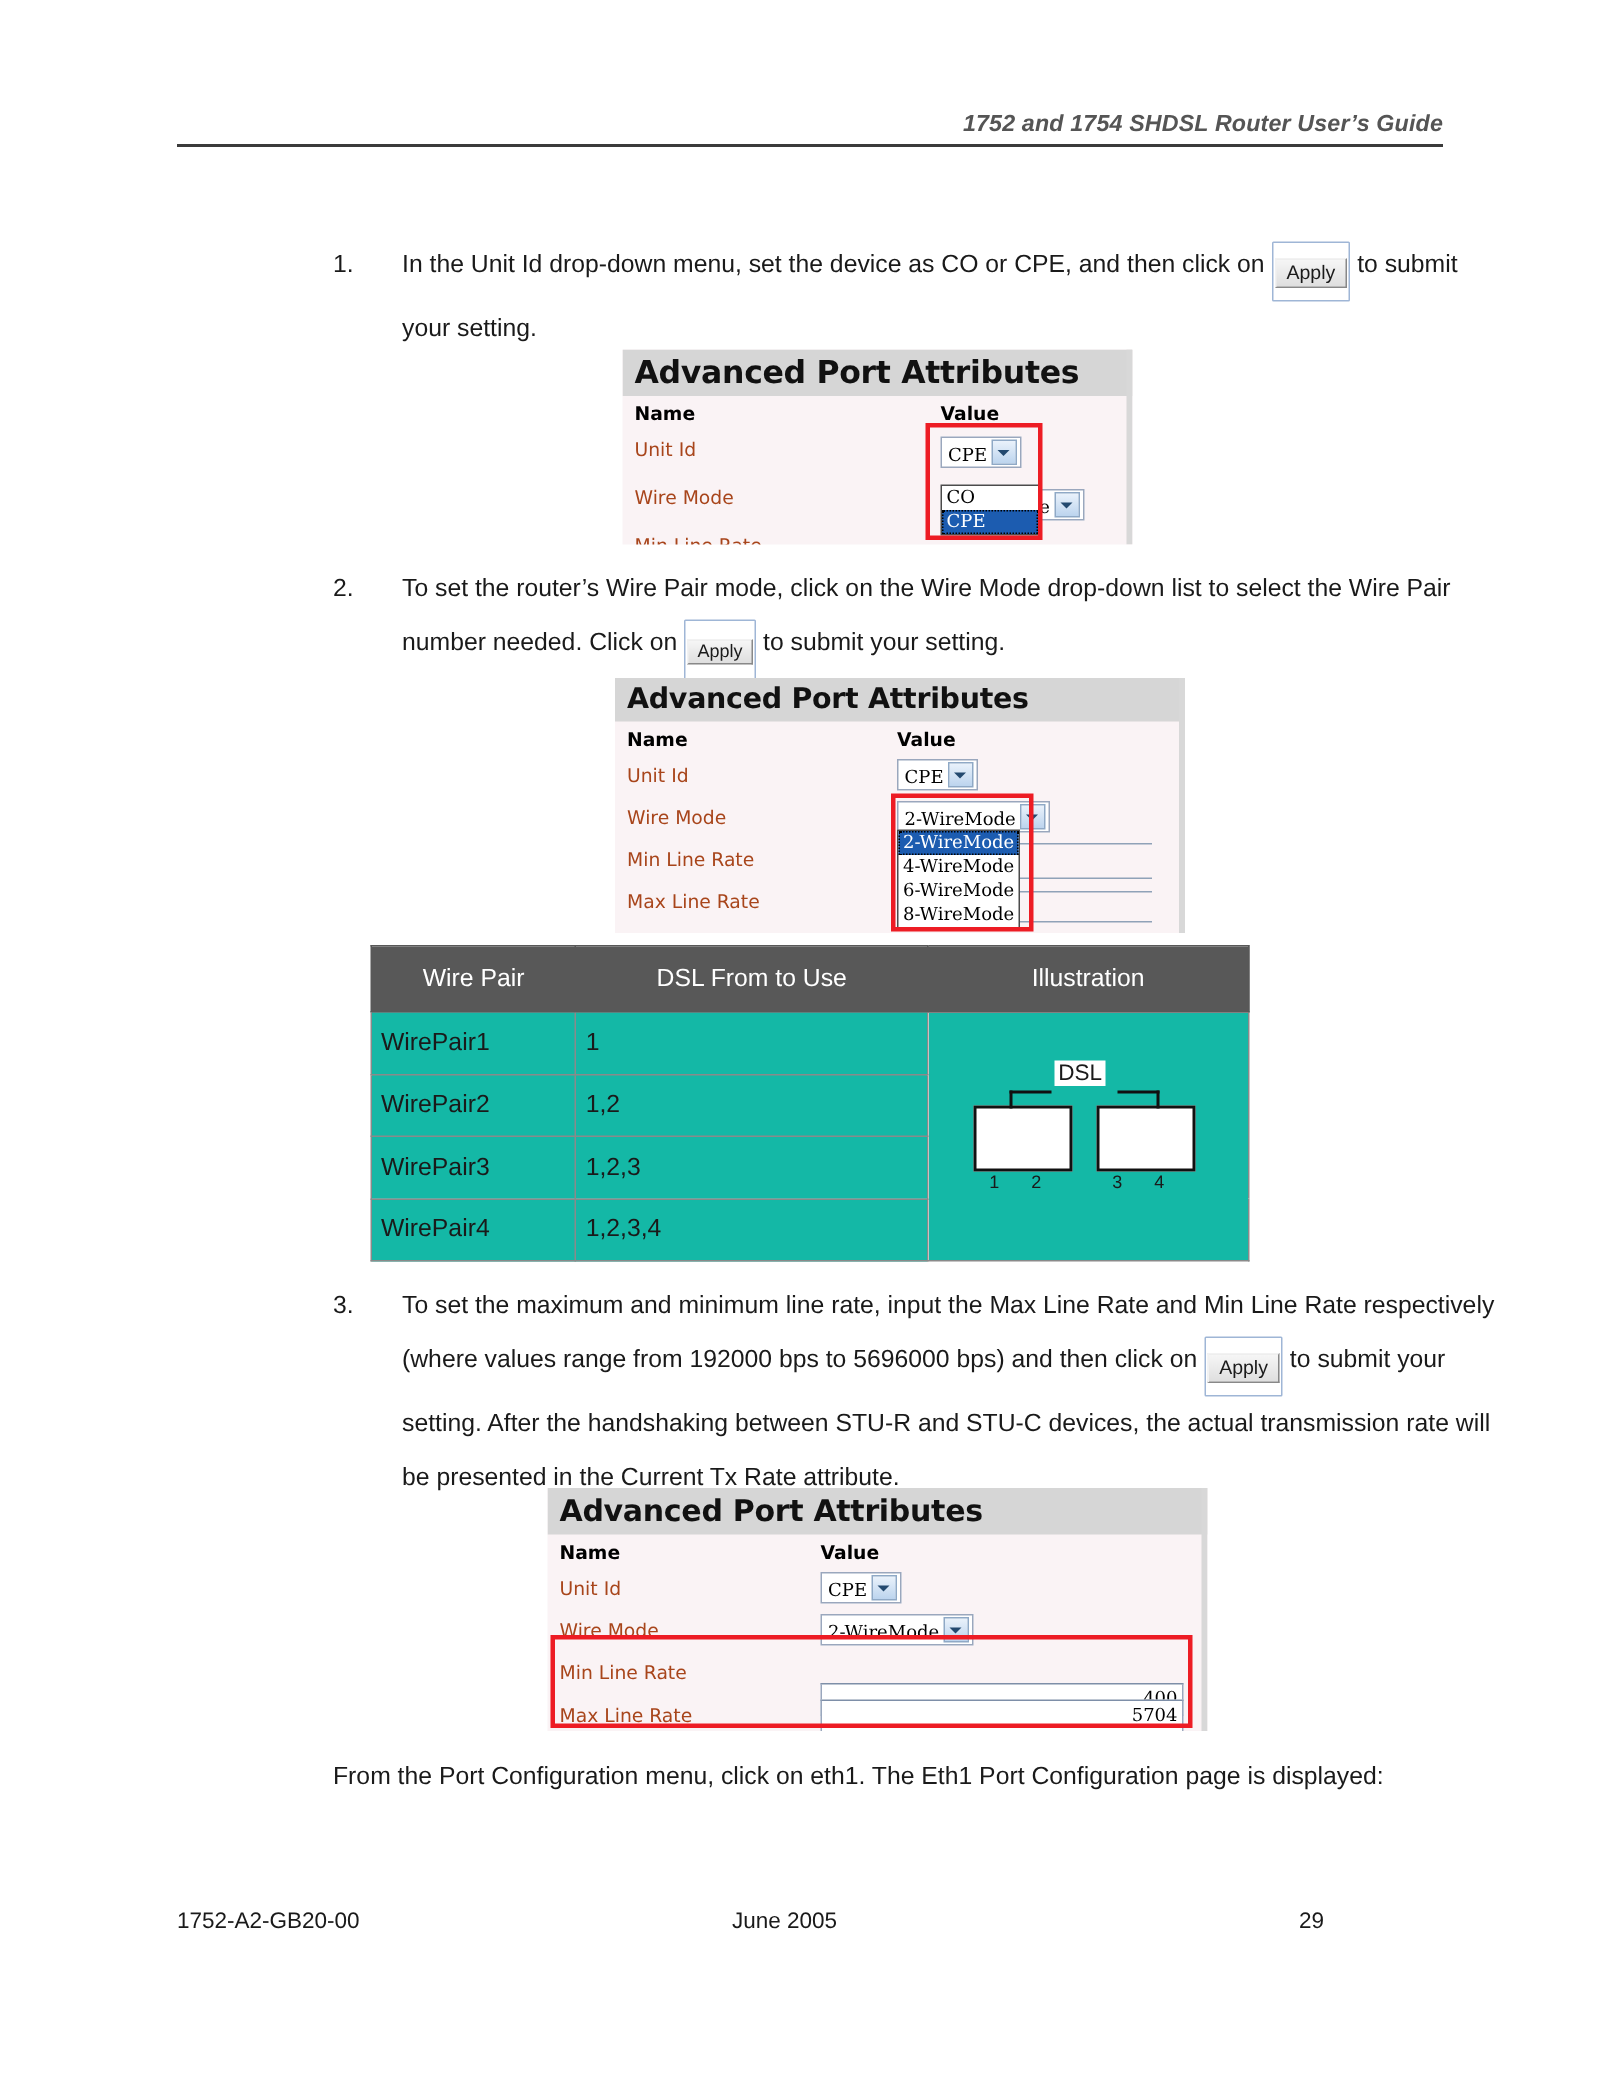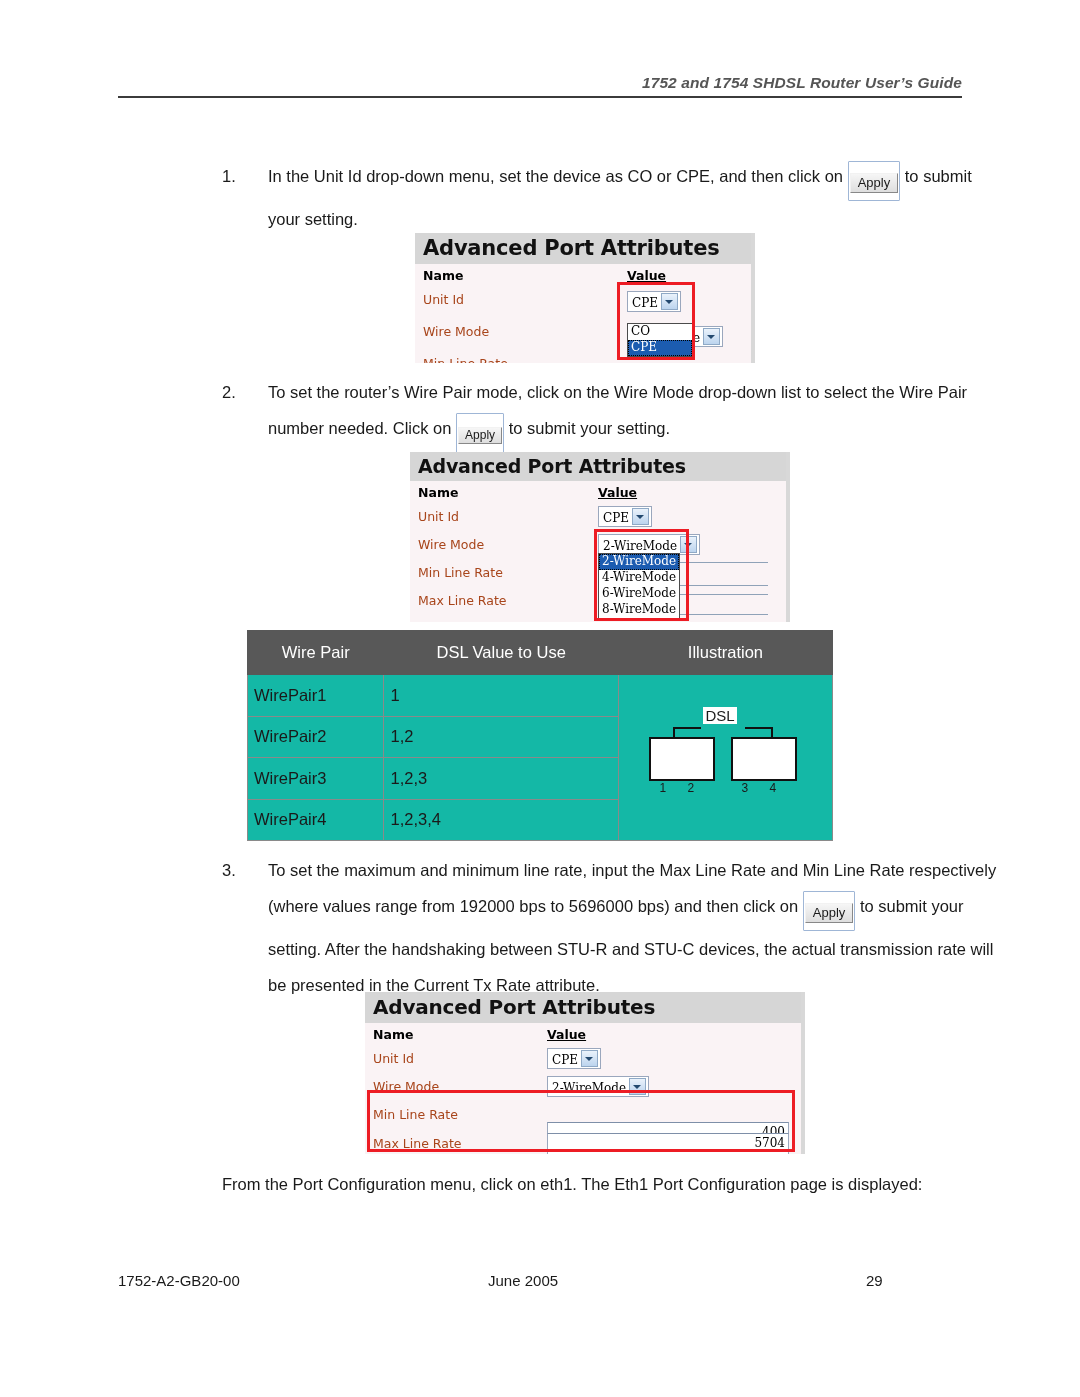--- a/index.html
+++ b/index.html
@@ -125,21 +125,20 @@
     font-weight: bold;
   }
   .fig-row .val {
     position: absolute;
     top: 2px;
   }
   .fig-row .val.hdr {
     color: #000000;
     font-weight: bold;
     top: 4px;
-    text-decoration: underline;
   }
 
   
   .wsel {
     display: inline-block;
     border: 1px solid #9aa7bd;
     background: #ffffff;
     font-family: "DejaVu Serif", serif;
     font-size: 12px;
     color: #000;
@@ -394,21 +393,21 @@
     <div class="opt">8-WireMode</div>
   </div>
   <div class="shadow-edge"></div>
 </div>
 <div class="redbox" style="left:594px; top:529px; width:95px; height:92px;"></div>
 
 <table class="wp-table" style="left:247px; top:630px; width:586px;border-radius:11px;">
   <thead>
     <tr>
       <th style="width:132px;">Wire Pair</th>
-      <th style="width:250px;">DSL Value to Use</th>
+      <th style="width:250px;">DSL From to Use</th>
       <th style="width:204px;">Illustration</th>
     </tr>
   </thead>
   <tbody>
     <tr>
       <td>WirePair1</td>
       <td>1</td>
       <td class="illus" rowspan="4">
         <div class="dsl-ill">
           <div class="dsl-box left"></div>

